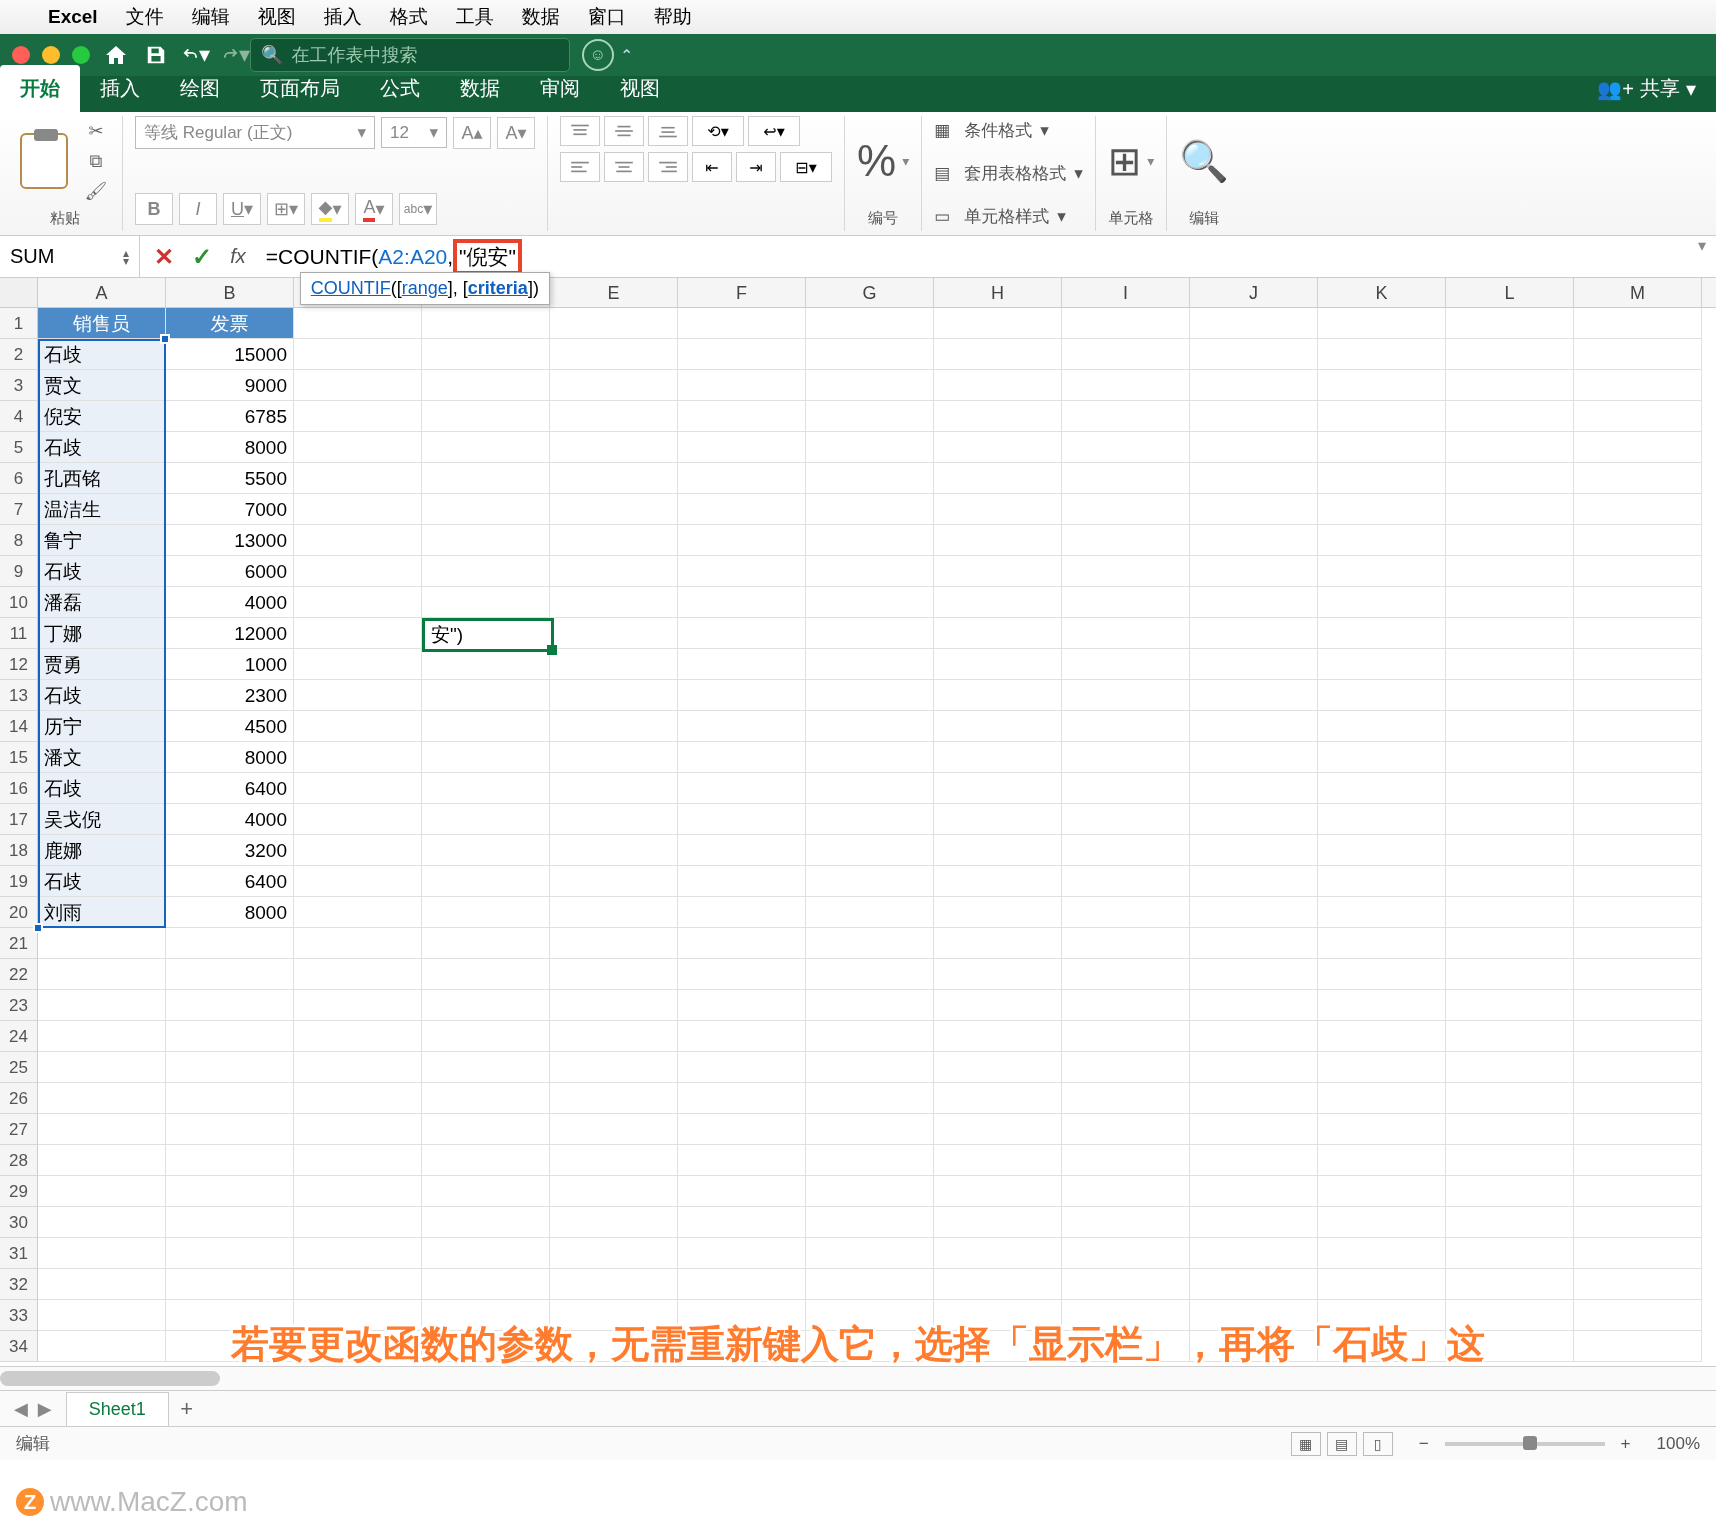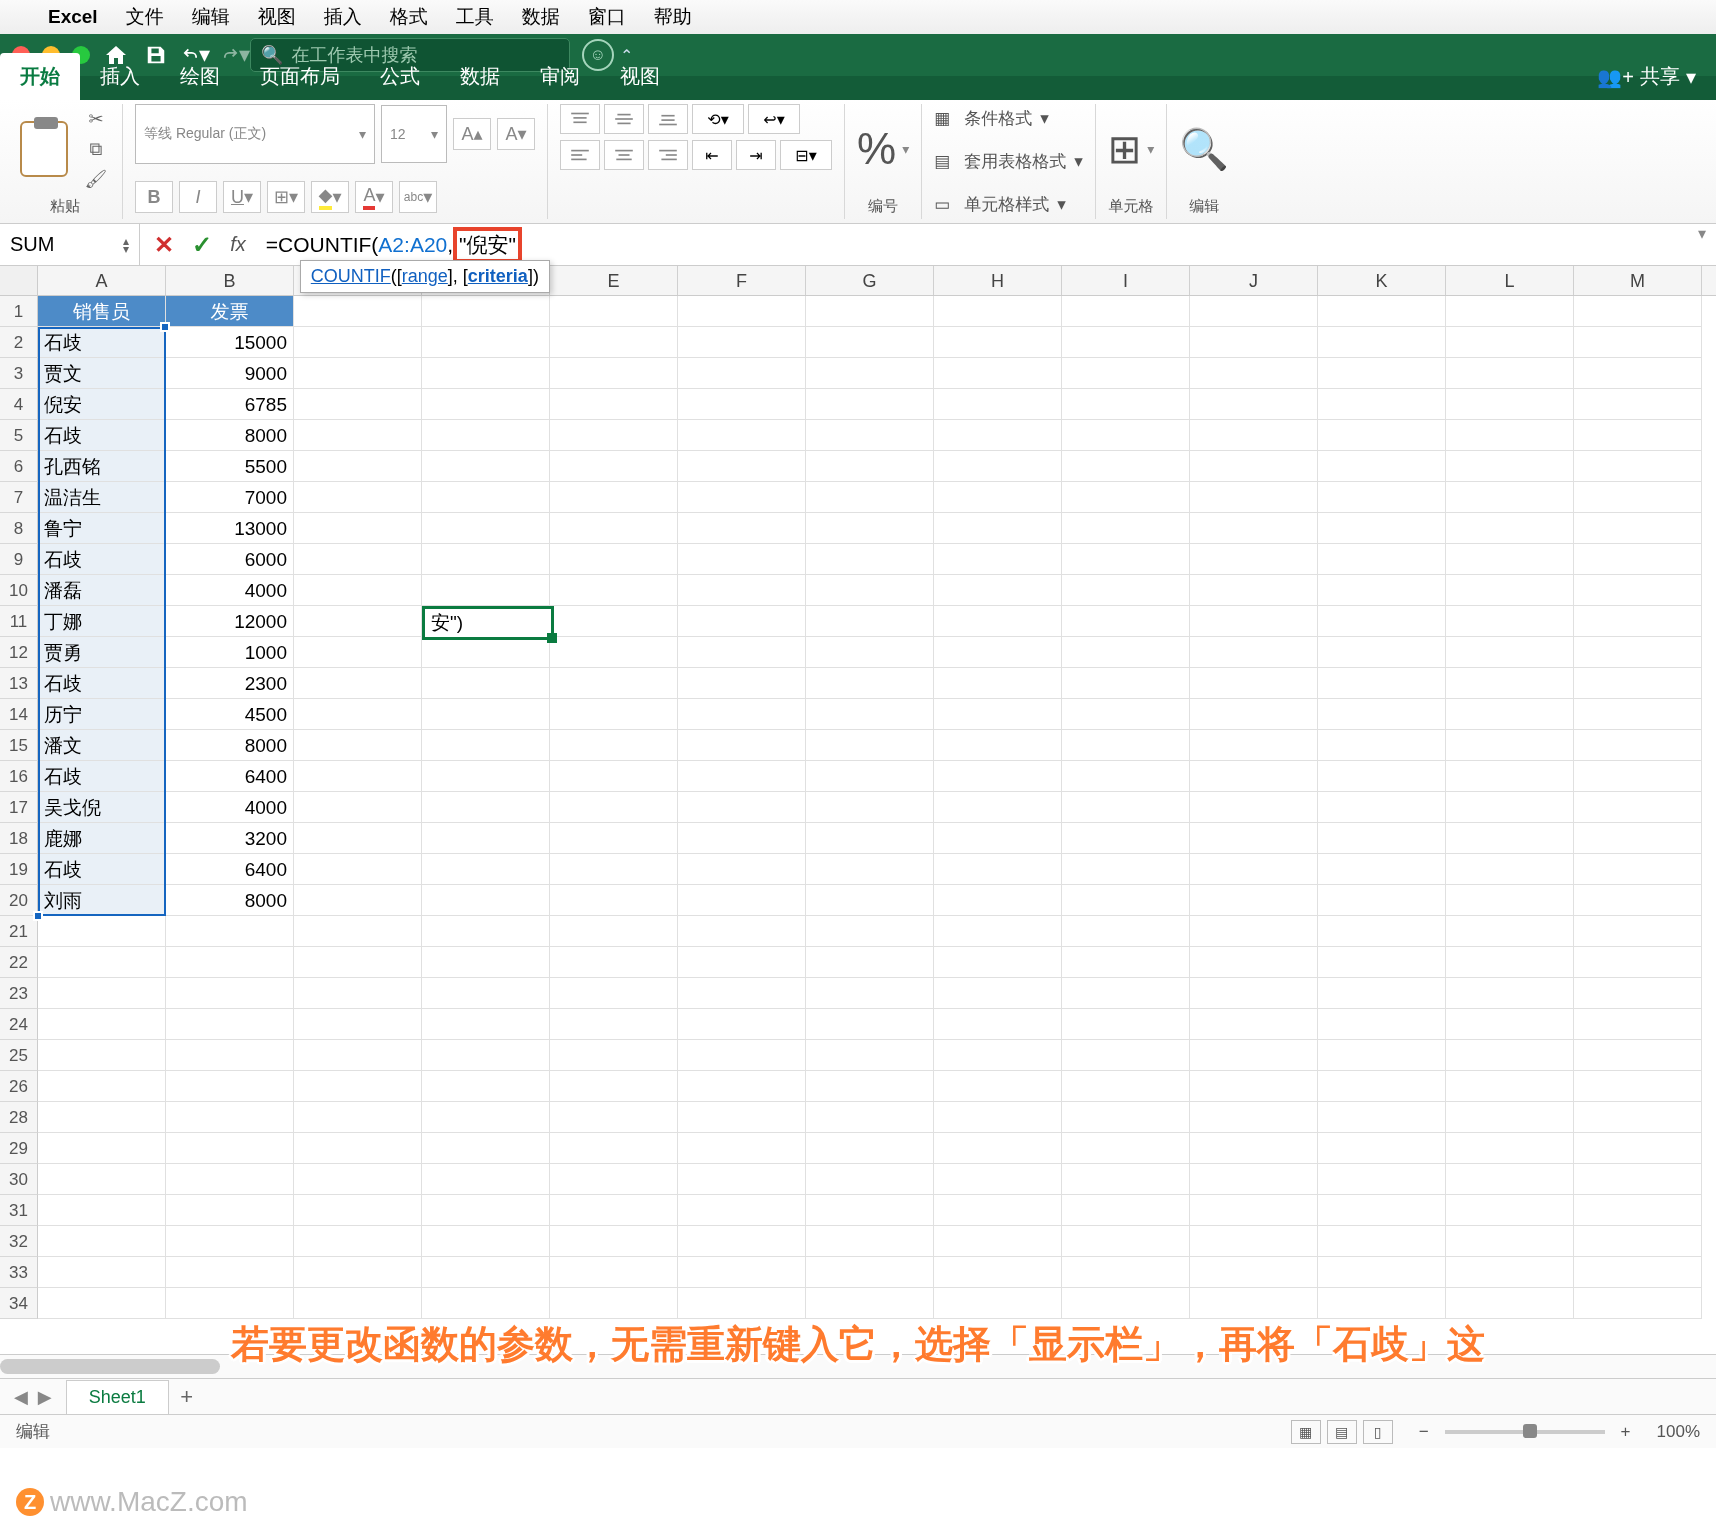--- a/index.html
+++ b/index.html
@@ -8,35 +8,35 @@
 .apple{font-size:22px}
 .menubar .bold{font-weight:700}
 .winbar{height:42px;background:#1a6b42;display:flex;align-items:center;padding:0 12px;color:#fff}
 .tl{display:flex;gap:12px;align-items:center}
 .dot{width:18px;height:18px;border-radius:50%;display:inline-block}
 .red{background:#ff5f56}.yellow{background:#ffbd2e}.green{background:#27c93f}
 .winbar .icon{width:28px;height:28px;display:flex;align-items:center;justify-content:center;font-size:22px;margin-left:12px}
 .title{flex:1;text-align:center;font-size:19px}
 .search{display:flex;align-items:center;background:#0f5433;border:1px solid #3d8860;border-radius:5px;padding:4px 10px;color:#9ec9b0;width:320px;font-size:18px;gap:8px}
 .smiley{width:32px;height:32px;border:2px solid #a5d5bc;border-radius:50%;display:flex;align-items:center;justify-content:center;margin-left:12px;font-size:16px;color:#a5d5bc}
-.tabs{height:24px;background:#135c38;display:flex;align-items:flex-end;color:#fff;font-size:20px}
+.tabs{height:36px;background:#135c38;display:flex;align-items:flex-end;color:#fff;font-size:20px}
 .tab{padding:10px 20px;cursor:pointer}
 .tab.active{background:#fff;color:#097b41;font-weight:700;border-radius:4px 4px 0 0}
 .share{margin-left:auto;padding:10px 20px;display:flex;align-items:center;gap:6px}
 .ribbon{height:124px;background:linear-gradient(#fff,#f5f5f5);border-bottom:1px solid #ccc;display:flex;padding:4px 8px}
 .group{display:flex;flex-direction:column;align-items:center;padding:0 12px;border-right:1px solid #d8d8d8;justify-content:space-between}
 .group:last-child{border-right:none}
 .group-body{display:flex;align-items:center;gap:6px;flex:1}
 .group-label{font-size:15px;color:#555;padding:3px 0}
 .clipboard-icon{width:48px;height:56px;background:#fff;border:2px solid #b88a4a;border-radius:6px;position:relative}
 .clipboard-icon::before{content:"";position:absolute;top:-6px;left:12px;width:24px;height:12px;background:#888;border-radius:3px}
 .mini-btns{display:flex;flex-direction:column;gap:6px;margin-left:8px}
 .mini{width:28px;height:24px;display:flex;align-items:center;justify-content:center;font-size:18px;color:#666}
 .font-row{display:flex;align-items:center;gap:6px;margin-bottom:6px}
-.font-sel{border:1px solid #bbb;background:#fff;padding:20px 8px;font-size:14px;color:#888;display:flex;align-items:center;gap:0}
+.font-sel{border:1px solid #bbb;background:#fff;padding:4px 8px;font-size:17px;color:#888;display:flex;align-items:center;gap:0}
 .fbtn{width:38px;height:32px;border:1px solid #ccc;background:#fff;display:flex;align-items:center;justify-content:center;font-size:18px;color:#888}
 .align-grid{display:flex;flex-direction:column;gap:6px}
 .arow{display:flex;gap:4px}
 .abtn{width:40px;height:30px;border:1px solid #ccc;background:#fff;display:flex;align-items:center;justify-content:center}
 .abtn svg{width:22px;height:16px}
 .pct{font-size:44px;color:#555}
 .cond-row{display:flex;align-items:center;gap:8px;font-size:17px;color:#555;padding:3px 0}
 .cond-ico{width:22px;height:22px}
 .big-ico{font-size:40px;color:#555}
 .fbar{height:42px;border-bottom:1px solid #ccc;display:flex;background:#fff}
@@ -717,20 +717,36 @@
         <div class="cell"></div>
         <div class="cell"></div>
         <div class="cell"></div>
         <div class="cell"></div>
         <div class="cell"></div>
         <div class="cell"></div>
         <div class="cell"></div>
         <div class="cell"></div>
       </div>
       <div class="row">
+        <div class="rh">27</div>
+        <div class="cell"></div>
+        <div class="cell"></div>
+        <div class="cell"></div>
+        <div class="cell"></div>
+        <div class="cell"></div>
+        <div class="cell"></div>
+        <div class="cell"></div>
+        <div class="cell"></div>
+        <div class="cell"></div>
+        <div class="cell"></div>
+        <div class="cell"></div>
+        <div class="cell"></div>
+        <div class="cell"></div>
+      </div>
+      <div class="row">
         <div class="rh">28</div>
         <div class="cell"></div>
         <div class="cell"></div>
         <div class="cell"></div>
         <div class="cell"></div>
         <div class="cell"></div>
         <div class="cell"></div>
         <div class="cell"></div>
         <div class="cell"></div>
         <div class="cell"></div>

